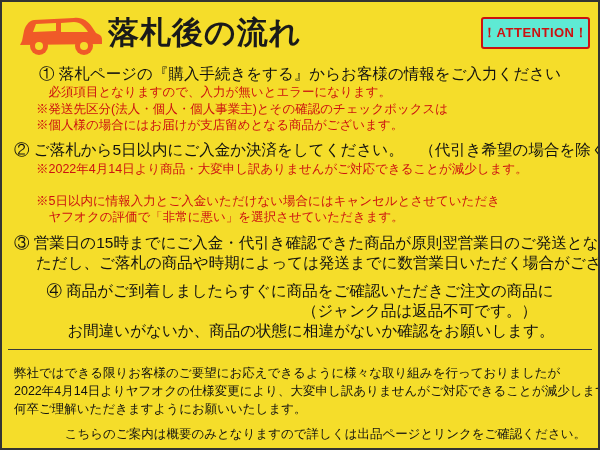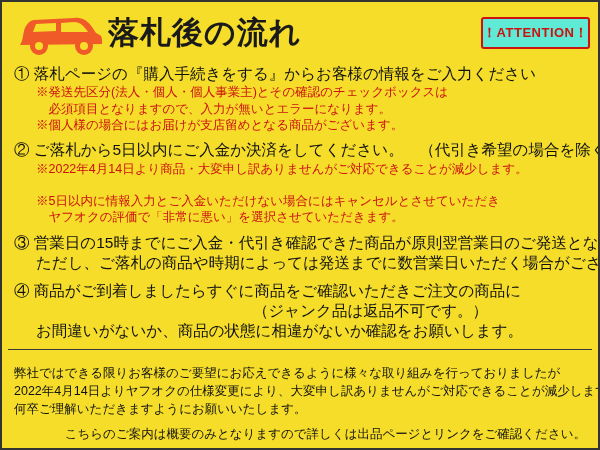--- a/index.html
+++ b/index.html
@@ -66,20 +66,21 @@
   }
   .line {
     display: block;
     white-space: nowrap;
     line-height: 1.32;
   }
   .main-line {
     font-size: 15.5px;
     color: #111111;
     font-weight: normal;
+    text-align: center;
   }
   .sub-line {
     font-size: 12.5px;
     color: #cc1111;
     line-height: 1.3;
   }
   .sub-indent {
     padding-left: 22px;
   }
   .indent-1 {
@@ -131,22 +132,22 @@
     <div class="attention-box">！ATTENTION！</div>
   </div>
 
   <div class="content">
 
     <div class="item">
       <div class="line main-line">
         <span>①</span>
         <span>落札ページの『購入手続きをする』からお客様の情報をご入力ください</span>
       </div>
+      <div class="line sub-line sub-indent">　必須項目となりますので、入力が無いとエラーになります。</div>
       <div class="line sub-line sub-indent">※発送先区分(法人・個人・個人事業主)とその確認のチェックボックスは</div>
-      <div class="line sub-line sub-indent">　必須項目となりますので、入力が無いとエラーになります。</div>
       <div class="line sub-line sub-indent">※個人様の場合にはお届けが支店留めとなる商品がございます。</div>
     </div>
 
     <div class="item">
       <div class="line main-line">
         <span>②</span>
         <span>ご落札から5日以内にご入金か決済をしてください。　（代引き希望の場合を除く）</span>
       </div>
       <div class="line sub-line sub-indent">※2022年4月14日より商品・大変申し訳ありませんがご対応できることが減少します。</div>
       <div class="line sub-line sub-indent">&nbsp;</div>

